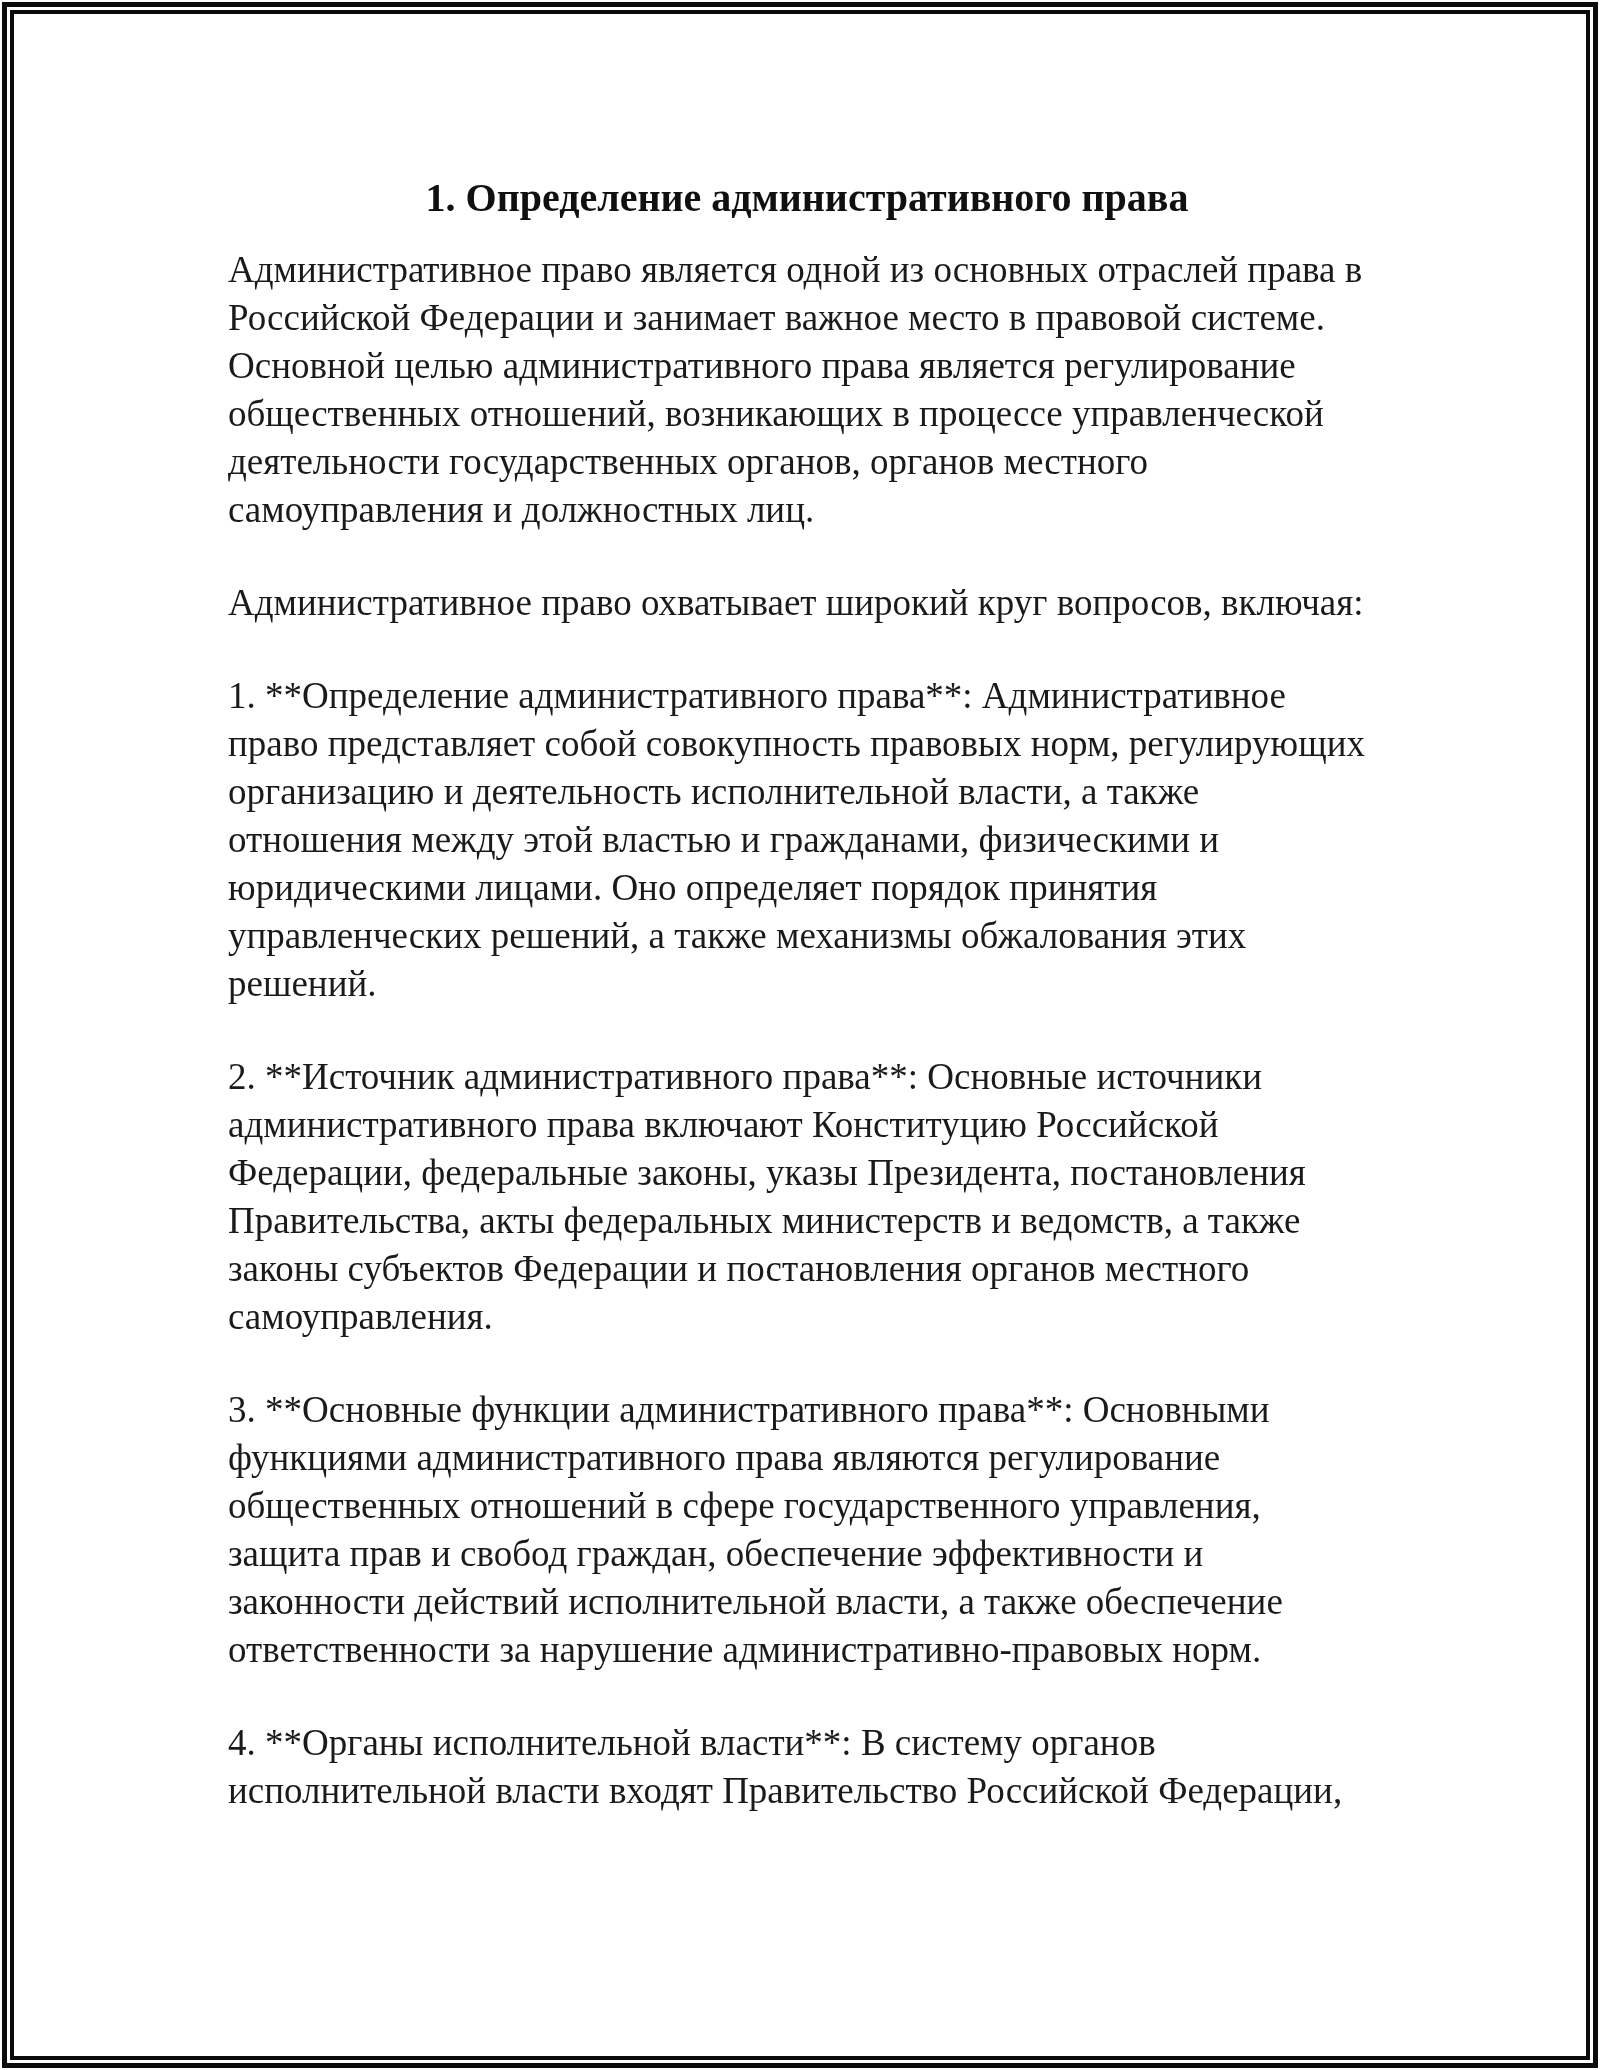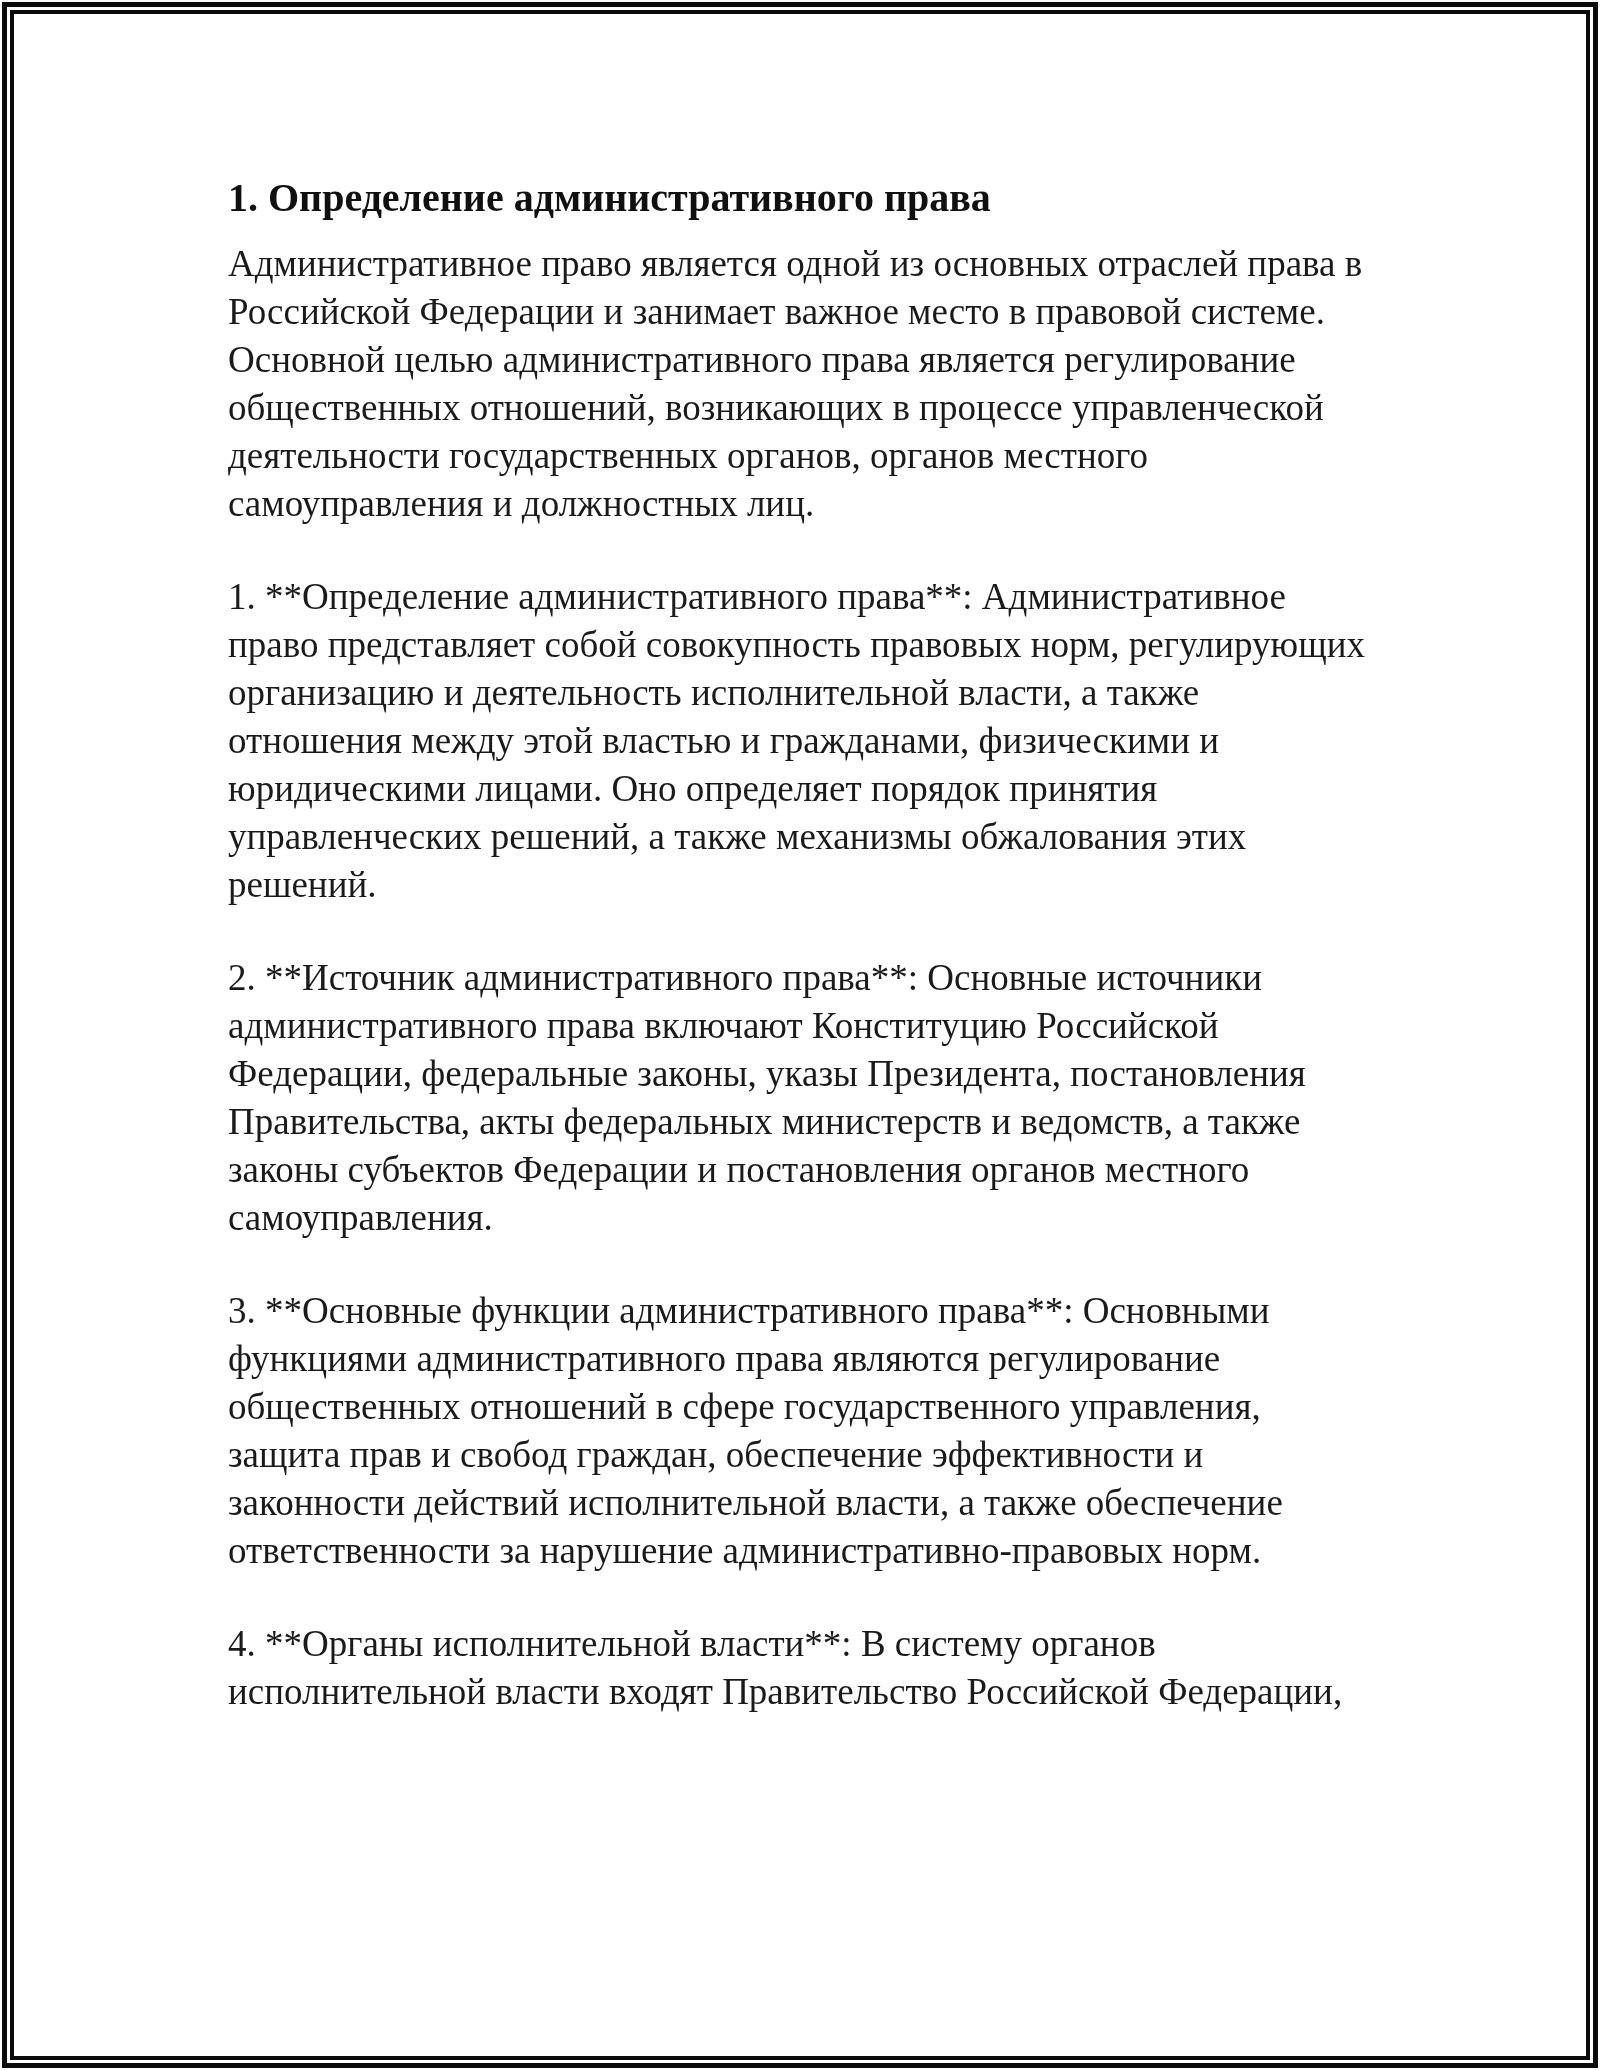--- a/index.html
+++ b/index.html
@@ -21,26 +21,27 @@
     padding: 3px;
   }
   .frame-inner {
     width: 100%;
     height: 100%;
     border: 4px solid #0b0b0b;
     padding: 160px 200px 40px 214px;
     overflow: hidden;
   }
   .doc-title {
-    margin: 0 0 18px 0;
+    margin: 0 0 24px 0;
     font-family: "Liberation Serif", serif;
     font-weight: bold;
     font-size: 40px;
     line-height: 1.2;
     color: #101010;
+    text-align: center;
   }
   .doc-paragraph {
     margin: 0 0 45px 0;
     font-family: "Liberation Serif", serif;
     font-size: 37px;
     line-height: 48px;
     color: #1a1a1a;
     white-space: pre-wrap;
   }
 </style>
@@ -51,20 +52,21 @@
   <div class="frame-inner">
     <h1 class="doc-title">1. Определение административного права</h1>
 
     <p class="doc-paragraph">Административное право является одной из основных отраслей права в
 Российской Федерации и занимает важное место в правовой системе.
 Основной целью административного права является регулирование
 общественных отношений, возникающих в процессе управленческой
 деятельности государственных органов, органов местного
 самоуправления и должностных лиц.</p>
 
+    <p class="doc-paragraph">Административное право охватывает широкий круг вопросов, включая:</p>
 
     <p class="doc-paragraph">1. **Определение административного права**: Административное
 право представляет собой совокупность правовых норм, регулирующих
 организацию и деятельность исполнительной власти, а также
 отношения между этой властью и гражданами, физическими и
 юридическими лицами. Оно определяет порядок принятия
 управленческих решений, а также механизмы обжалования этих
 решений.</p>
 
     <p class="doc-paragraph">2. **Источник административного права**: Основные источники

